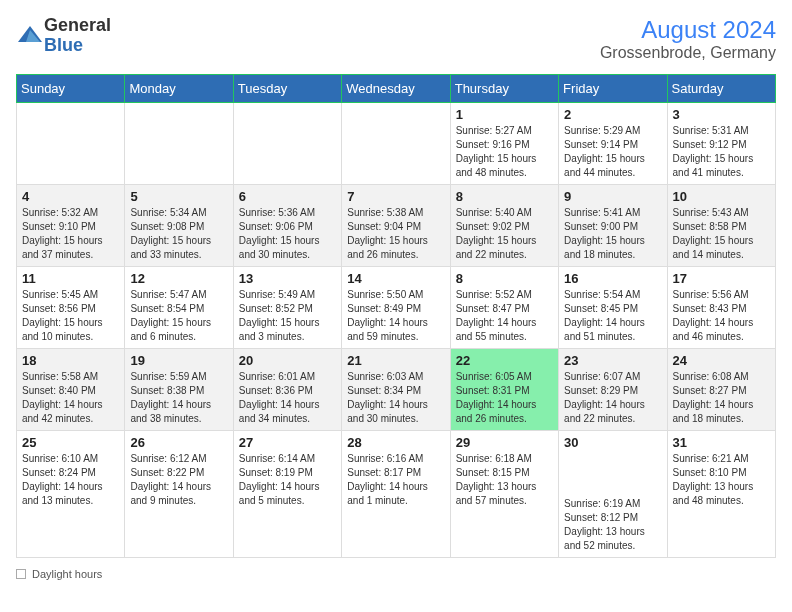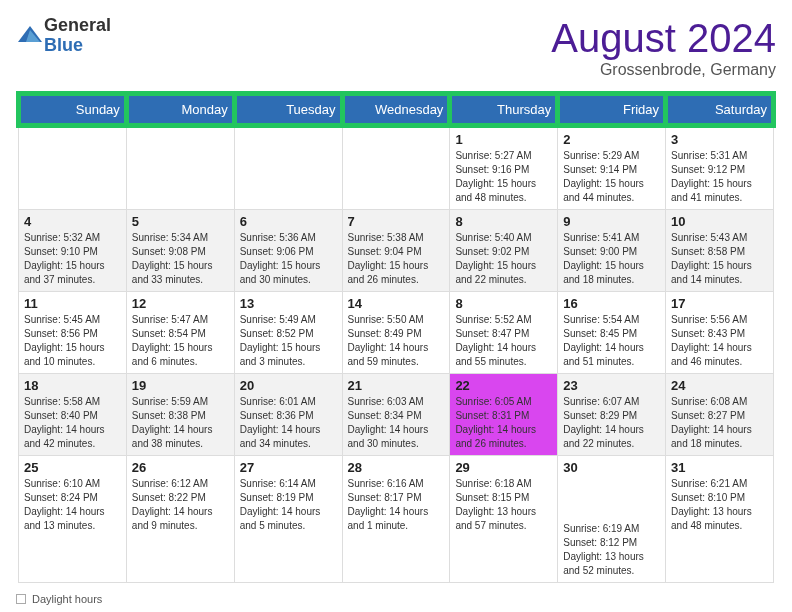--- a/index.html
+++ b/index.html
@@ -28,41 +28,41 @@
     .logo-text .general { color: #333; }
     .logo-text .blue { color: #2e6db4; text-align: center; }
     .logo-icon {
       width: 28px;
       height: 28px;
     }
     .title-section {
       text-align: right;
     }
     .month-year {
-      font-size: 40px;
+      font-size: 24px;
       font-weight: normal;
-      color: #4c1d95;
+      color: #3b82f6;
     }
     .location {
       font-size: 16px;
       color: #555;
     }
     .calendar {
       width: 100%;
       border-collapse: collapse;
       font-size: 11px;
     }
     .calendar th {
       background: #2e6db4;
       color: #fff;
-      text-align: right;
+      text-align: left;
       padding: 6px 4px;
       font-size: 13px;
       font-weight: normal;
-      border: 5px solid #22c55e;
+      border: 1px solid #22c55e;
     }
     .calendar td {
       vertical-align: top;
       padding: 4px 5px;
       border: 1px solid #ddd;
       width: calc(100% / 7);
       min-height: 80px;
       background: #fff;
     }
     .calendar tr:nth-child(even) td {
@@ -282,21 +282,21 @@
 Daylight: 14 hours
 and 34 minutes.</div>
         </td>
         <td style="background: rgb(242, 242, 242);">
           <div class="day-number">21</div>
           <div class="day-info" style="white-space: pre-line;">Sunrise: 6:03 AM
 Sunset: 8:34 PM
 Daylight: 14 hours
 and 30 minutes.</div>
         </td>
-        <td style="background: #d946ef;">
+        <td style="background: #86efac;">
           <div class="day-number">22</div>
           <div class="day-info" style="white-space: pre-line;">Sunrise: 6:05 AM
 Sunset: 8:31 PM
 Daylight: 14 hours
 and 26 minutes.</div>
         </td>
         <td style="background: rgb(242, 242, 242);">
           <div class="day-number">23</div>
           <div class="day-info" style="white-space: pre-line;">Sunrise: 6:07 AM
 Sunset: 8:29 PM

